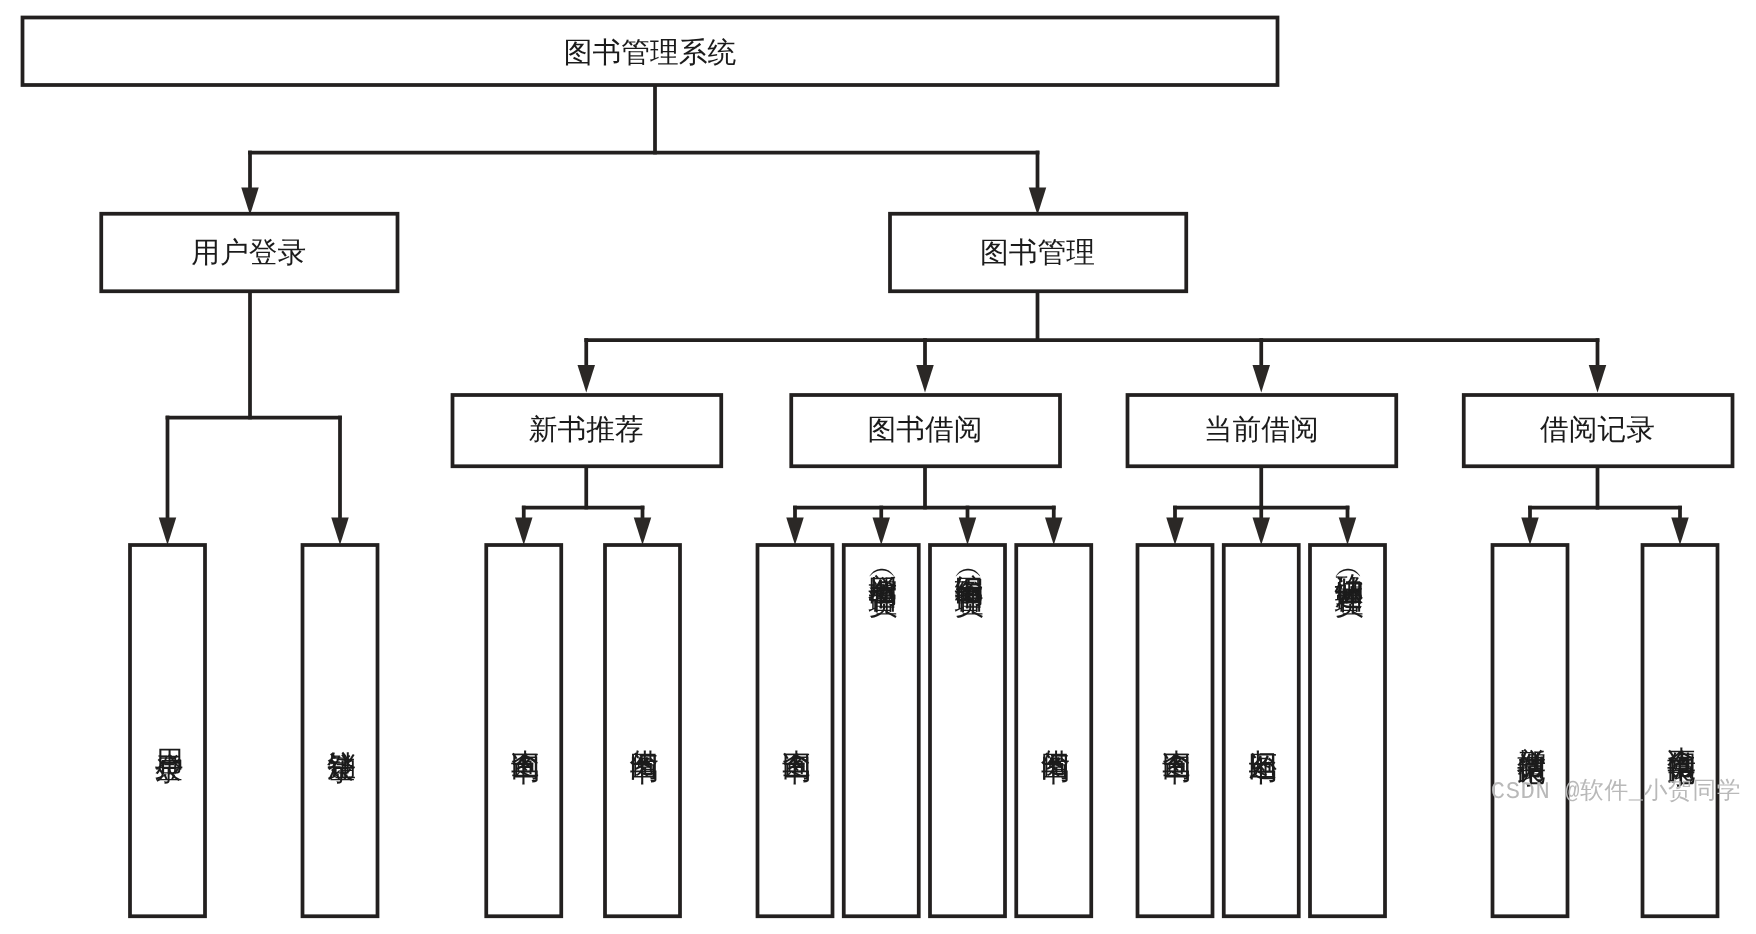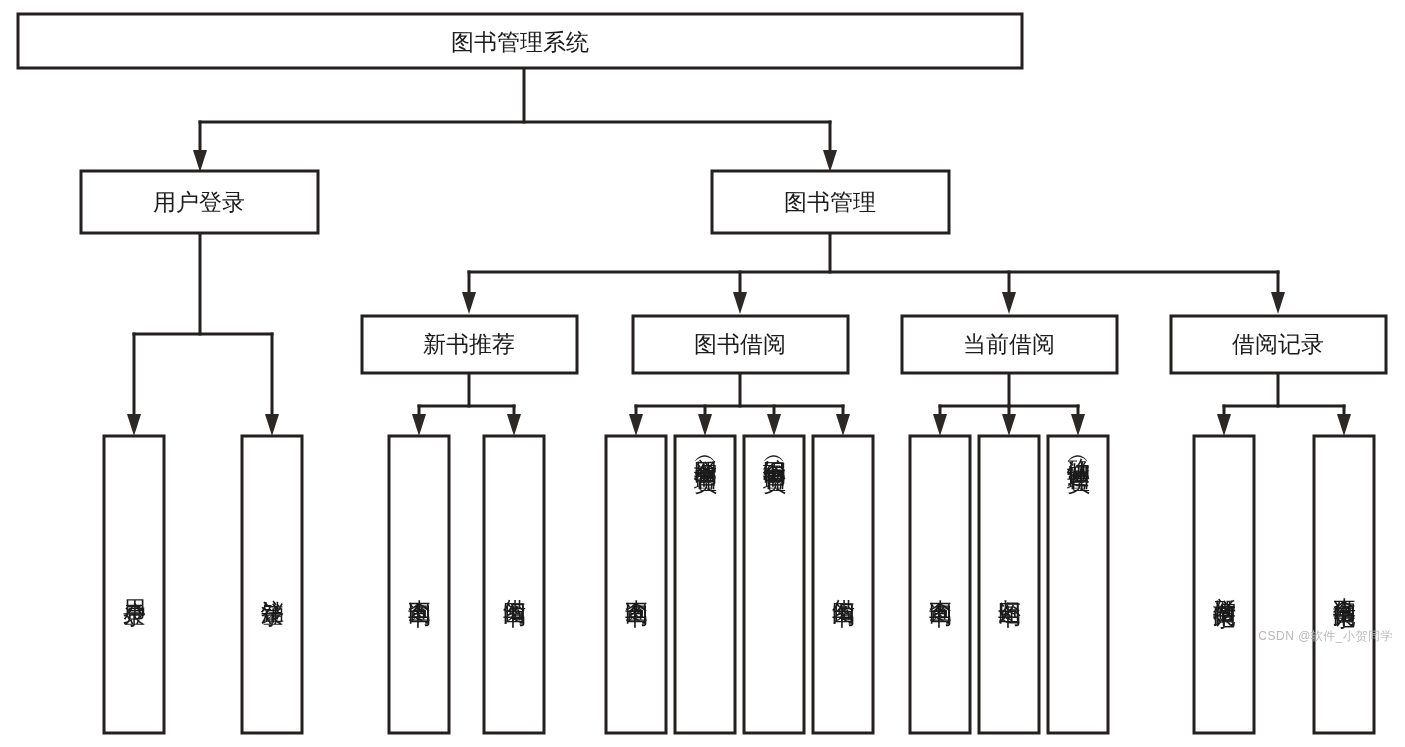--- a/index.html
+++ b/index.html
@@ -62,22 +62,22 @@
     font-size: 23px;
     line-height: 1.12;
     letter-spacing: 2px;
     color: #1b1b1b;
     white-space: nowrap;
   }
   .watermark {
     position: absolute;
     right: 12px;
     bottom: 6px;
-    font-family: Liberation Sans, sans-serif;
-    font-size: 12px;
+    font-family: Liberation Mono, monospace;
+    font-size: 19px;
     color: #b9b9b9;
     letter-spacing: 0.5px;
     white-space: nowrap;
   }
 </style>
 </head>
 <body>
 
 <div id="diagram-root">
 

